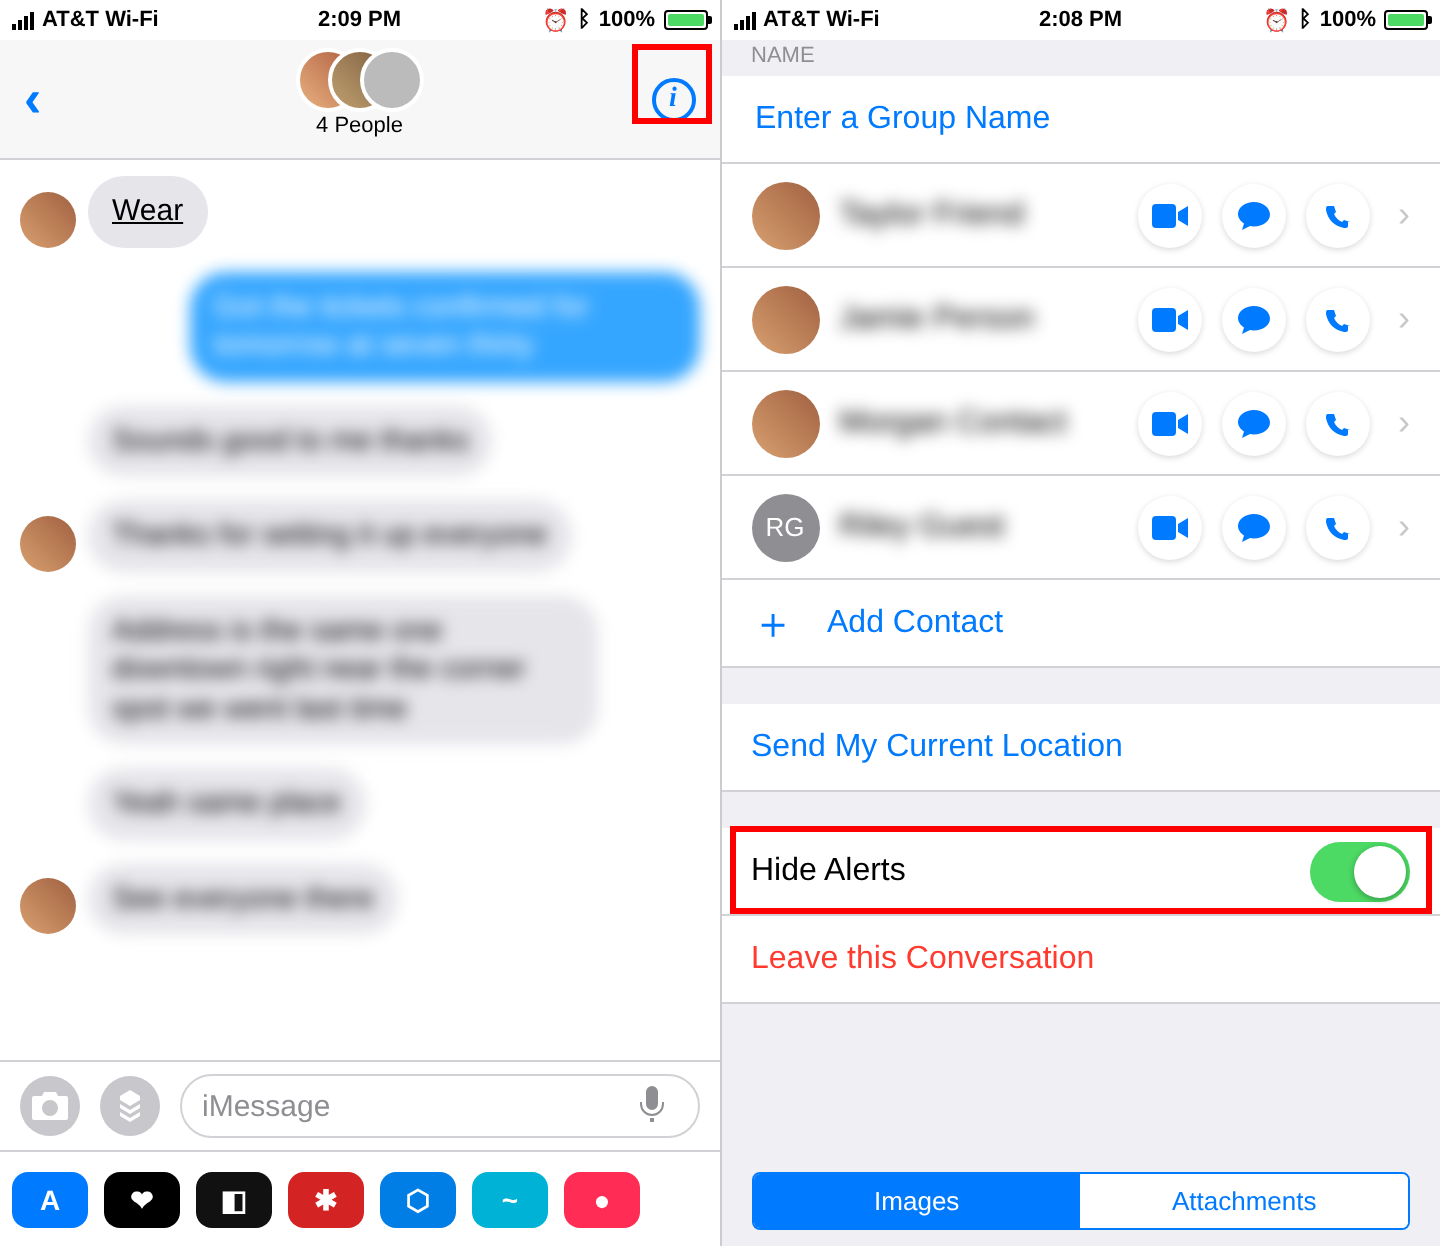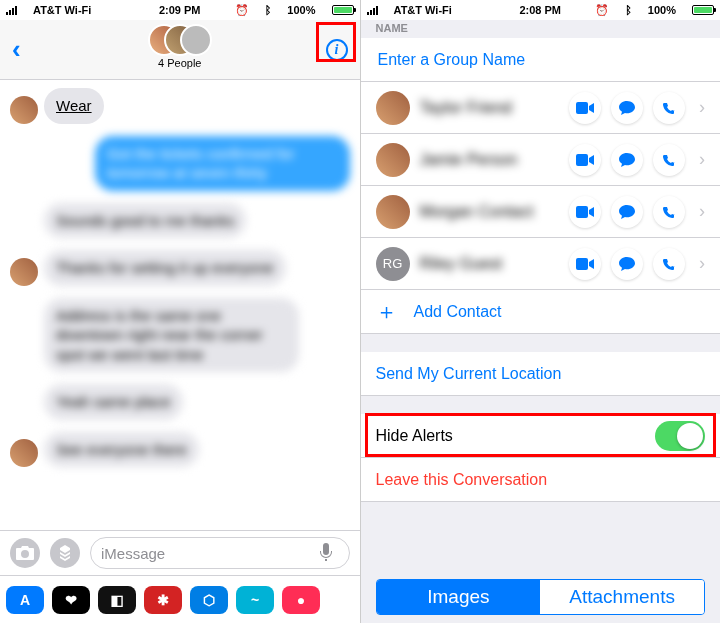--- a/index.html
+++ b/index.html
@@ -13,21 +13,21 @@
     --bubble-gray:#e5e5ea;
   }
   *{box-sizing:border-box;-webkit-font-smoothing:antialiased;}
   body{margin:0;font-family:-apple-system,Helvetica,Arial,sans-serif;background:#888;}
   .stage{display:flex;width:720px;height:623px;background:#fff;}
   .phone{flex:1;display:flex;flex-direction:column;position:relative;background:#fff;overflow:hidden;}
   .phone + .phone{border-left:1px solid #ccc;}
 
   
   .status{height:20px;display:flex;align-items:center;justify-content:space-between;padding:0 6px;font-size:11px;font-weight:600;color:#000;background:#fff;}
-  .status .left,.status .right{display:flex;align-items:center;gap:16px;}
+  .status .left,.status .right{display:flex;align-items:center;gap:4px;}
   .sig{display:flex;align-items:flex-end;gap:1px;}
   .sig span{width:2px;background:#000;}
   .sig span:nth-child(1){height:3px;}
   .sig span:nth-child(2){height:5px;}
   .sig span:nth-child(3){height:7px;}
   .sig span:nth-child(4){height:9px;}
   .status .time{position:absolute;left:50%;transform:translateX(-50%);font-size:11px;font-weight:600;}
   .battery{display:flex;align-items:center;gap:2px;}
   .batt-body{width:22px;height:10px;border:1px solid #000;border-radius:2px;position:relative;}
   .batt-body::after{content:'';position:absolute;right:-3px;top:2px;width:2px;height:4px;background:#000;border-radius:0 1px 1px 0;}
@@ -71,21 +71,21 @@
   
   .drawer{height:48px;background:#fff;border-top:1px solid var(--cell-border);display:flex;align-items:center;padding:0 6px;gap:8px;}
   .app{width:38px;height:28px;border-radius:8px;flex-shrink:0;display:flex;align-items:center;justify-content:center;color:#fff;font-size:14px;font-weight:bold;}
 
   
   .nav2{height:44px;background:var(--light-bg);border-bottom:1px solid var(--cell-border);display:flex;align-items:center;justify-content:space-between;padding:0 12px;}
   .nav2 .title{position:absolute;left:50%;transform:translateX(-50%);font-size:17px;font-weight:600;}
   .nav2 .done{color:var(--ios-blue);font-size:17px;font-weight:600;cursor:pointer;}
 
   .scroll{flex:1;overflow:hidden;background:#efeff4;display:flex;flex-direction:column;}
-  .sechead{font-size:11px;color:var(--text-gray);padding:2px 15px 4px;text-transform:uppercase;font-weight:bold;}
+  .sechead{font-size:11px;color:var(--text-gray);padding:2px 15px 4px;text-transform:uppercase;}
   .cell{background:#fff;min-height:44px;display:flex;align-items:center;padding:0 15px;border-bottom:0.5px solid var(--cell-border);font-size:16px;position:relative;}
   .cell.blue{color:var(--ios-blue);}
   .cell.red{color:var(--ios-red);}
   .gap{height:18px;}
   .cell input{border:none;outline:none;font-size:16px;width:100%;color:var(--ios-blue);}
   .cell input::placeholder{color:var(--ios-blue);}
 
   .person{background:#fff;height:52px;display:flex;align-items:center;padding:0 15px;border-bottom:0.5px solid var(--cell-border);gap:10px;}
   .pav{width:34px;height:34px;border-radius:50%;background:linear-gradient(45deg,#d8a070,#a06040);flex-shrink:0;}
   .pav.g{background:#8e8e93;display:flex;align-items:center;justify-content:center;color:#fff;font-size:13px;font-weight:400;}
@@ -94,21 +94,21 @@
   .act{width:32px;height:32px;border-radius:50%;background:#fff;box-shadow:0 1px 3px rgba(0,0,0,0.15);display:flex;align-items:center;justify-content:center;cursor:pointer;}
   .act svg{fill:var(--ios-blue);}
   .chev{color:#c7c7cc;font-size:18px;margin-left:4px;}
 
   .addc{display:flex;align-items:center;gap:16px;color:var(--ios-blue);}
   .plus{font-size:22px;font-weight:300;}
 
   .toggle{width:50px;height:30px;background:var(--ios-green);border-radius:15px;position:relative;margin-left:auto;cursor:pointer;}
   .knob{position:absolute;right:2px;top:2px;width:26px;height:26px;background:#fff;border-radius:50%;box-shadow:0 1px 3px rgba(0,0,0,0.3);}
 
-  .seg{display:flex;margin:8px 15px;border:1px solid var(--ios-blue);border-radius:4px;overflow:hidden;font-size:19px;}
+  .seg{display:flex;margin:8px 15px;border:1px solid var(--ios-blue);border-radius:4px;overflow:hidden;font-size:13px;}
   .seg div{flex:1;text-align:center;padding:6px 0;cursor:pointer;}
   .seg .on{background:var(--ios-blue);color:#fff;}
   .seg .off{background:#fff;color:var(--ios-blue);}
 </style>
 </head>
 <body>
 
 <div class="stage">
 
   <div class="phone">

